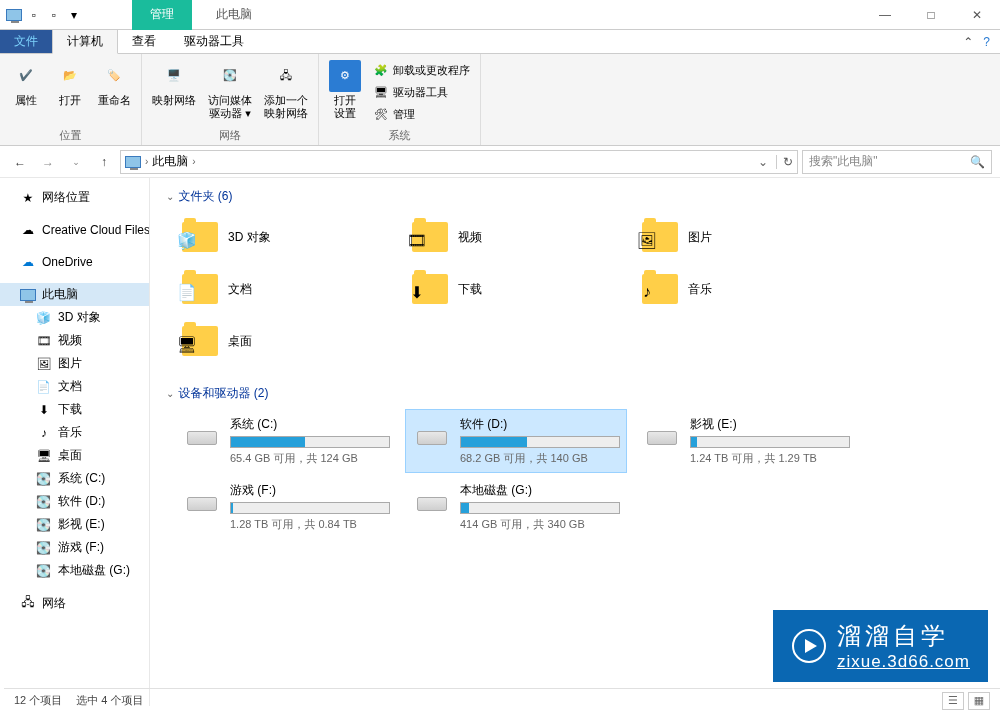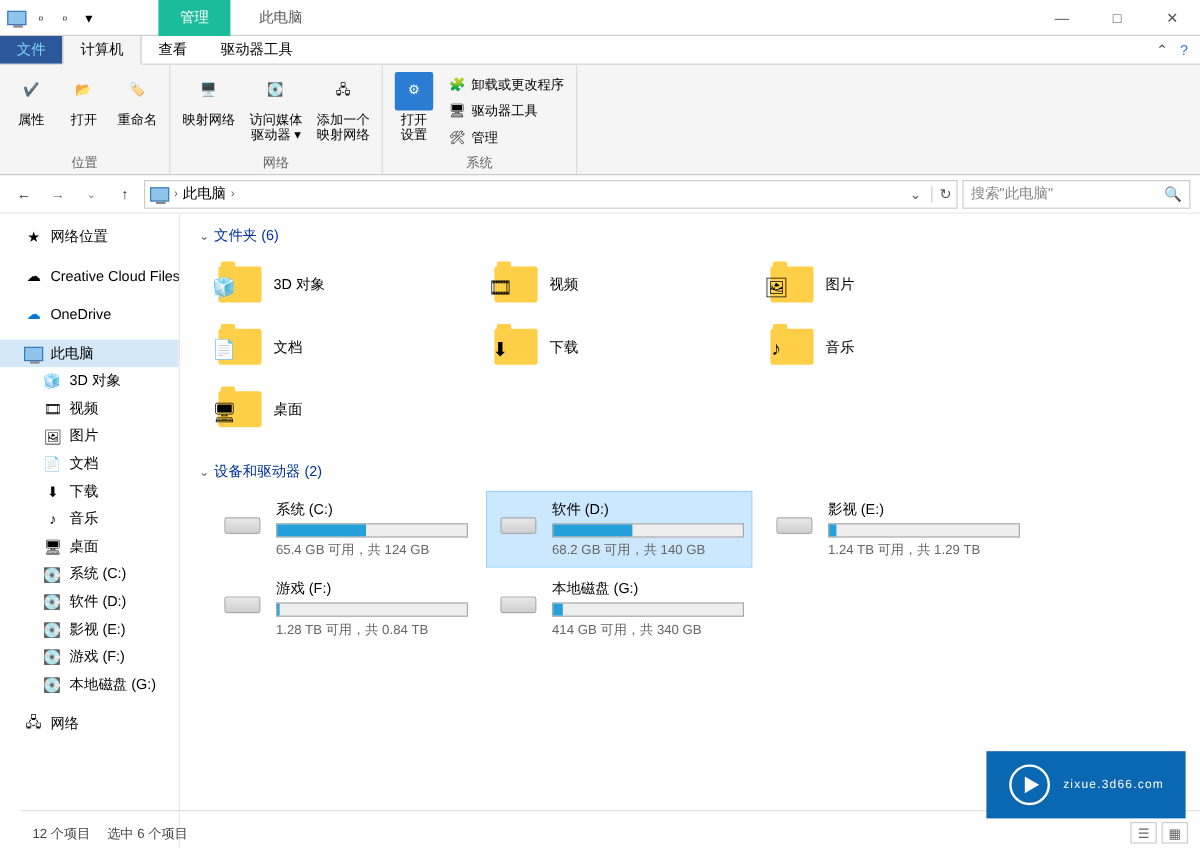--- a/index.html
+++ b/index.html
@@ -62,28 +62,28 @@
 .drives { display: flex; flex-wrap: wrap; gap: 4px 10px; margin-left: 10px; }
 .drive { display: flex; align-items: flex-start; gap: 8px; width: 220px; padding: 6px; }
 .drive.selected { background: #cce8ff; outline: 1px solid #99d1ff; }
 .drive .ic { width: 40px; height: 40px; display: flex; align-items: center; justify-content: center; padding-top: 4px; }
 .drive .info { flex: 1; }
 .drive .bar { height: 12px; border: 1px solid #aaa; background: #eee; margin: 3px 0; position: relative; }
 .drive .bar .fill { height: 100%; background: #26a0da; }
 .drive .free { font-size: 11px; color: #666; }
 
 
-.statusbar { position: absolute; bottom: 0; left: 17px; right: 0; height: 37px; border-top: 1px solid #e0e0e0; display: flex; align-items: center; padding: 0 10px; font-size: 11px; color: #444; gap: 14px; }
+.statusbar { position: absolute; bottom: 0; left: 4px; right: 0; height: 24px; border-top: 1px solid #e0e0e0; display: flex; align-items: center; padding: 0 10px; font-size: 11px; color: #444; gap: 14px; }
 .statusbar .viewbtns { margin-left: auto; display: flex; gap: 4px; }
 .statusbar .viewbtns div { width: 22px; height: 18px; border: 1px solid #ccc; display: flex; align-items: center; justify-content: center; color: #666; }
 
 
 .watermark { position: absolute; right: 12px; bottom: 30px; background: #0a67b2; color: #fff; display: flex; align-items: center; padding: 10px 18px; gap: 10px; }
 .watermark .txt { font-size: 24px; letter-spacing: 4px; }
-.watermark .sub { font-size: 10px; letter-spacing: 1px; display: block; }
+.watermark .sub { font-size: 17px; letter-spacing: 1px; display: block; text-decoration: underline; }
 
 
 .ficon { width: 36px; height: 30px; background: #ffcf48; border-radius: 2px; position: relative; }
 .ficon::before { content:""; position:absolute; top:-4px; left:2px; width:12px; height:6px; background:#ffcf48; border-radius:2px 2px 0 0; }
 .diskicon { width: 30px; height: 14px; background: linear-gradient(#e8e8e8,#cfcfcf); border:1px solid #aaa; border-radius:2px; }
 .pcicon { width:16px; height:12px; border:1px solid #3a7abd; background:#8fc5e8; position:relative; }
 .pcicon::after { content:""; position:absolute; bottom:-3px; left:4px; width:8px; height:2px; background:#888; }
 </style>
 </head>
 <body>
@@ -399,28 +399,29 @@
             </div>
       <div class="free">414 GB 可用，共 340 GB</div>
     </div>
         </div>
       </div>
   </div>
 </div>
 
 <div class="statusbar">
   <span>12 个项目</span>
-  <span>选中 6 个项目</span>
+  <span>选中 4 个项目</span>
   <div class="viewbtns">
     <div>☰</div>
     <div>▦</div>
   </div>
 </div>
 
 <div class="watermark">
   <svg width="36" height="36" viewBox="0 0 36 36">
       <circle cx="18" cy="18" r="16" fill="none" stroke="#fff" stroke-width="2"></circle>
       <polygon points="14,11 26,18 14,25" fill="#fff"></polygon>
     </svg>
   <div>
+    <span class="txt">溜溜自学</span>
     <span class="sub">zixue.3d66.com</span>
   </div>
 </div>
 
 </body></html>

